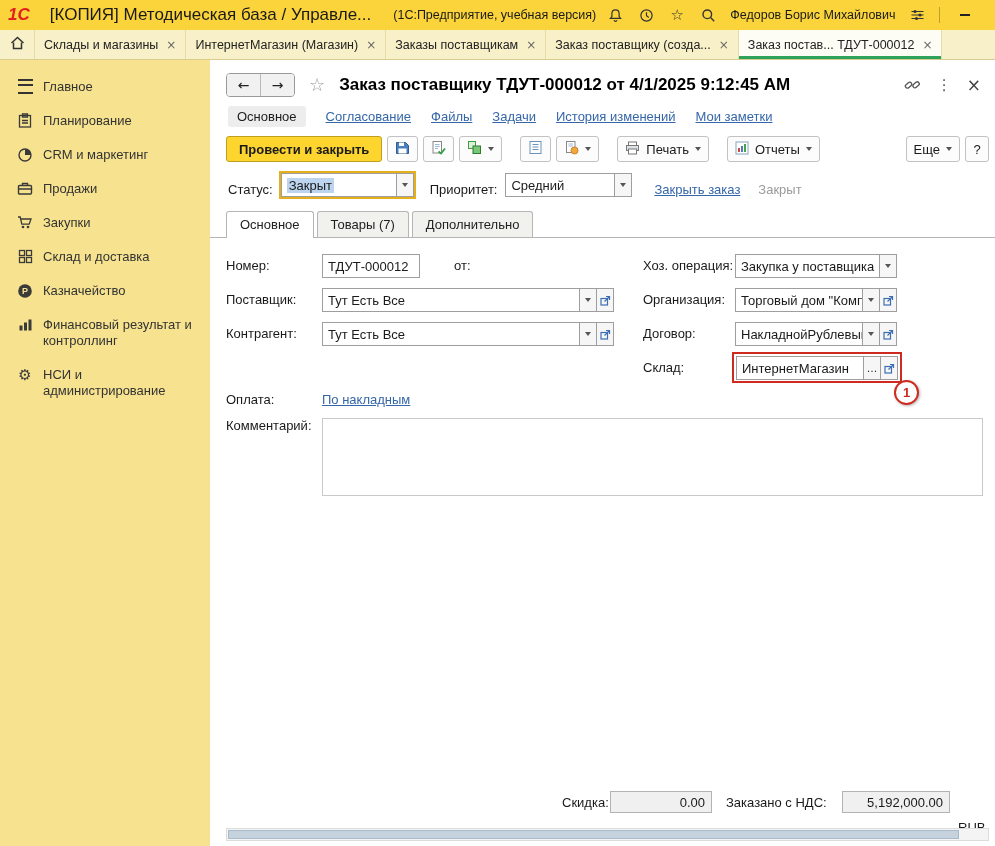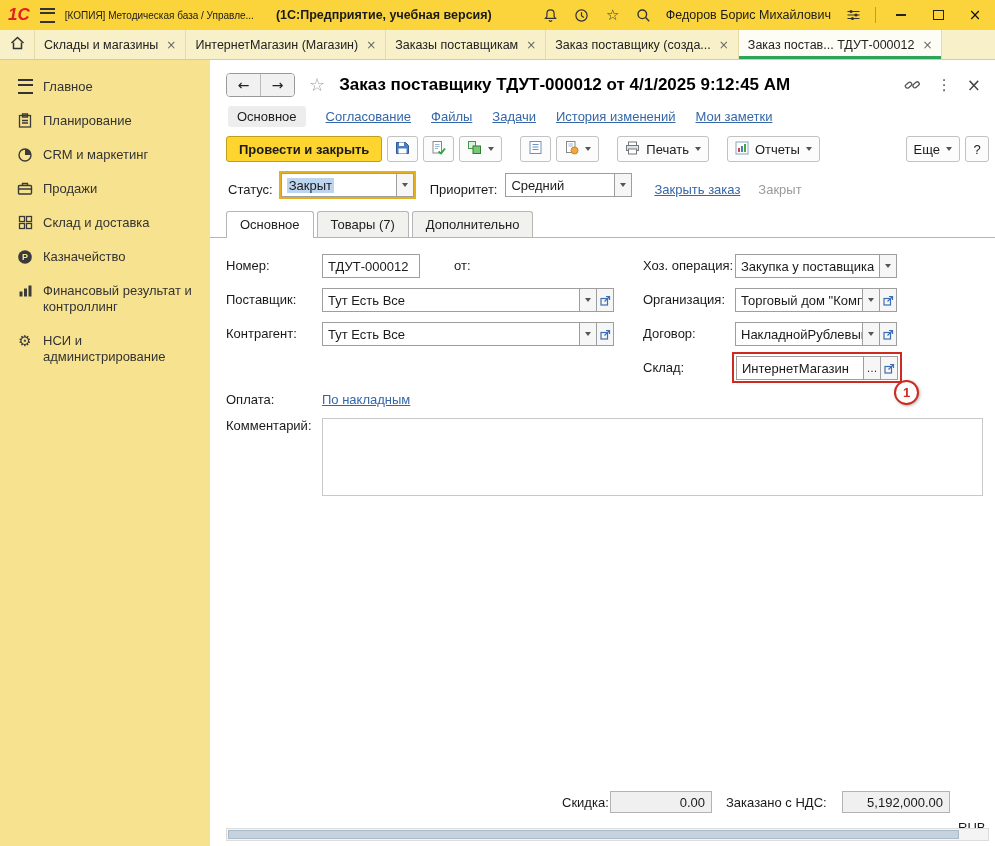--- a/index.html
+++ b/index.html
@@ -6,22 +6,22 @@
   .app{position:relative;width:995px;height:846px;background:#c4b5fd;overflow:hidden;
        font-family:"Liberation Sans",sans-serif;color:#1a1a1a;font-size:13px;}
   .glyph{font-family:"DejaVu Sans","Liberation Sans",sans-serif;}
 
   
   .titlebar{position:absolute;top:0;left:0;right:0;height:30px;background:#fbd43c;
             display:flex;align-items:center;padding:0 8px;box-sizing:border-box;gap:10px;}
   .logo{color:#e3201f;font-weight:bold;font-style:italic;font-size:17px;cursor:pointer;}
   .bars{width:15px;height:11px;border-top:2px solid #333;border-bottom:2px solid #333;position:relative;cursor:pointer;}
   .bars::after{content:"";position:absolute;left:0;right:0;top:2.5px;height:2px;background:#333;}
-  .tb-title{font-size:10px;white-space:nowrap;}
-  .tb-sub{font-size:12.5px;white-space:nowrap;margin-left:12px;font-weight:bold;}
+  .tb-title{font-size:17px;white-space:nowrap;}
+  .tb-sub{font-size:12.5px;white-space:nowrap;margin-left:12px;}
   .tb-right{margin-left:auto;display:flex;align-items:center;gap:13px;}
   .tb-ic{display:flex;align-items:center;justify-content:center;width:18px;height:18px;cursor:pointer;}
   .username{font-size:12.5px;white-space:nowrap;cursor:pointer;}
   .win-divider{width:1px;height:16px;background:rgba(0,0,0,.25);}
   .win-btn{width:24px;height:20px;display:flex;align-items:center;justify-content:center;cursor:pointer;}
   .min-line{width:10px;height:2px;background:#222;}
   .max-box{width:9px;height:8px;border:1.5px solid #222;}
   .close-x{font-size:15px;color:#111;line-height:1;}
 
   
@@ -217,20 +217,30 @@
       <span class="sicon">
         <svg width="16" height="15" fill="none" stroke="#3a3a3a" stroke-width="1.4">
             <rect x="1.5" y="4.5" width="13" height="8.5" rx="1"></rect>
             <path d="M5.5 4.5V2.5h5v2M1.5 8h13"></path>
           </svg>
       </span>
       <span class="slabel">Продажи</span>
     </div>
     <div class="side-item">
       <span class="sicon">
+        <svg width="16" height="15" fill="none" stroke="#3a3a3a" stroke-width="1.3">
+            <path d="M1 2h2.2l1.6 7.2h7.4L14 4H4"></path>
+            <circle cx="6" cy="12" r="1.3" fill="#3a3a3a" stroke="none"></circle>
+            <circle cx="11" cy="12" r="1.3" fill="#3a3a3a" stroke="none"></circle>
+          </svg>
+      </span>
+      <span class="slabel">Закупки</span>
+    </div>
+    <div class="side-item">
+      <span class="sicon">
         <svg width="15" height="15" fill="none" stroke="#3a3a3a" stroke-width="1.3">
             <rect x="1.5" y="1.5" width="5" height="5"></rect>
             <rect x="8.5" y="1.5" width="5" height="5"></rect>
             <rect x="1.5" y="8.5" width="5" height="5"></rect>
             <rect x="8.5" y="8.5" width="5" height="5"></rect>
           </svg>
       </span>
       <span class="slabel">Склад и доставка</span>
     </div>
     <div class="side-item">

